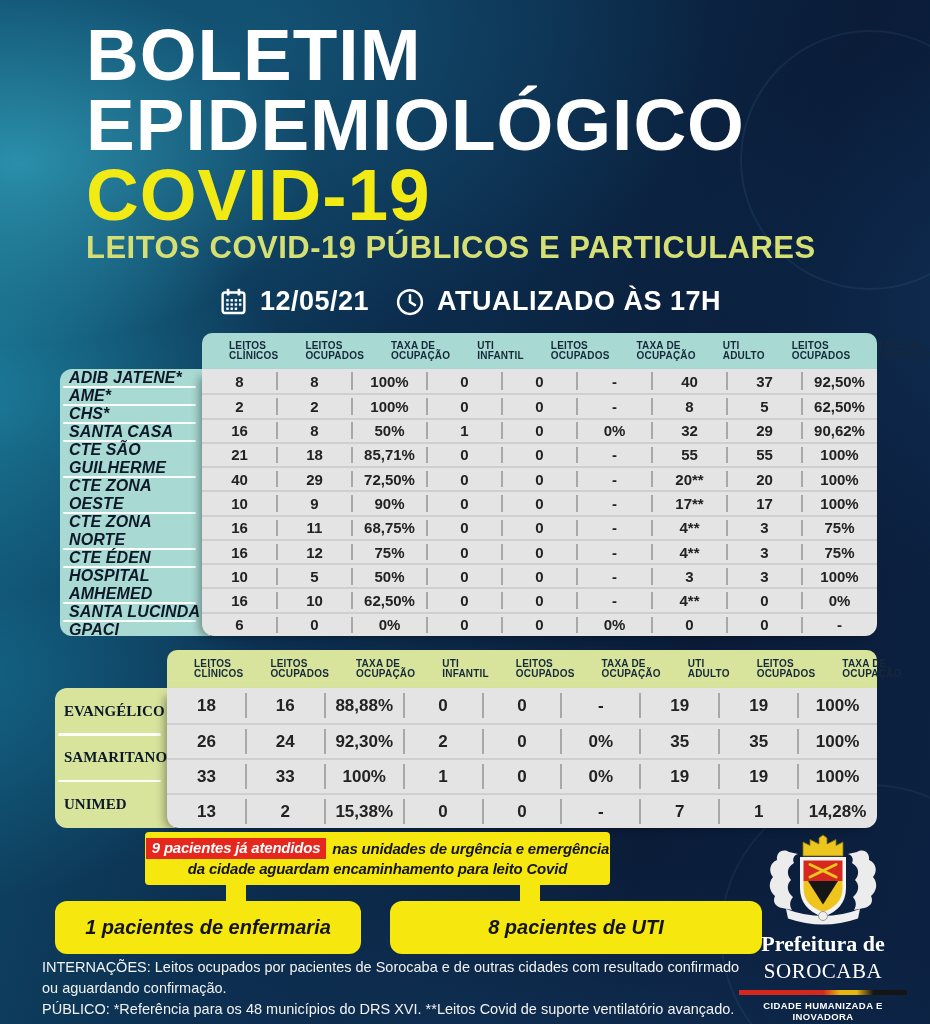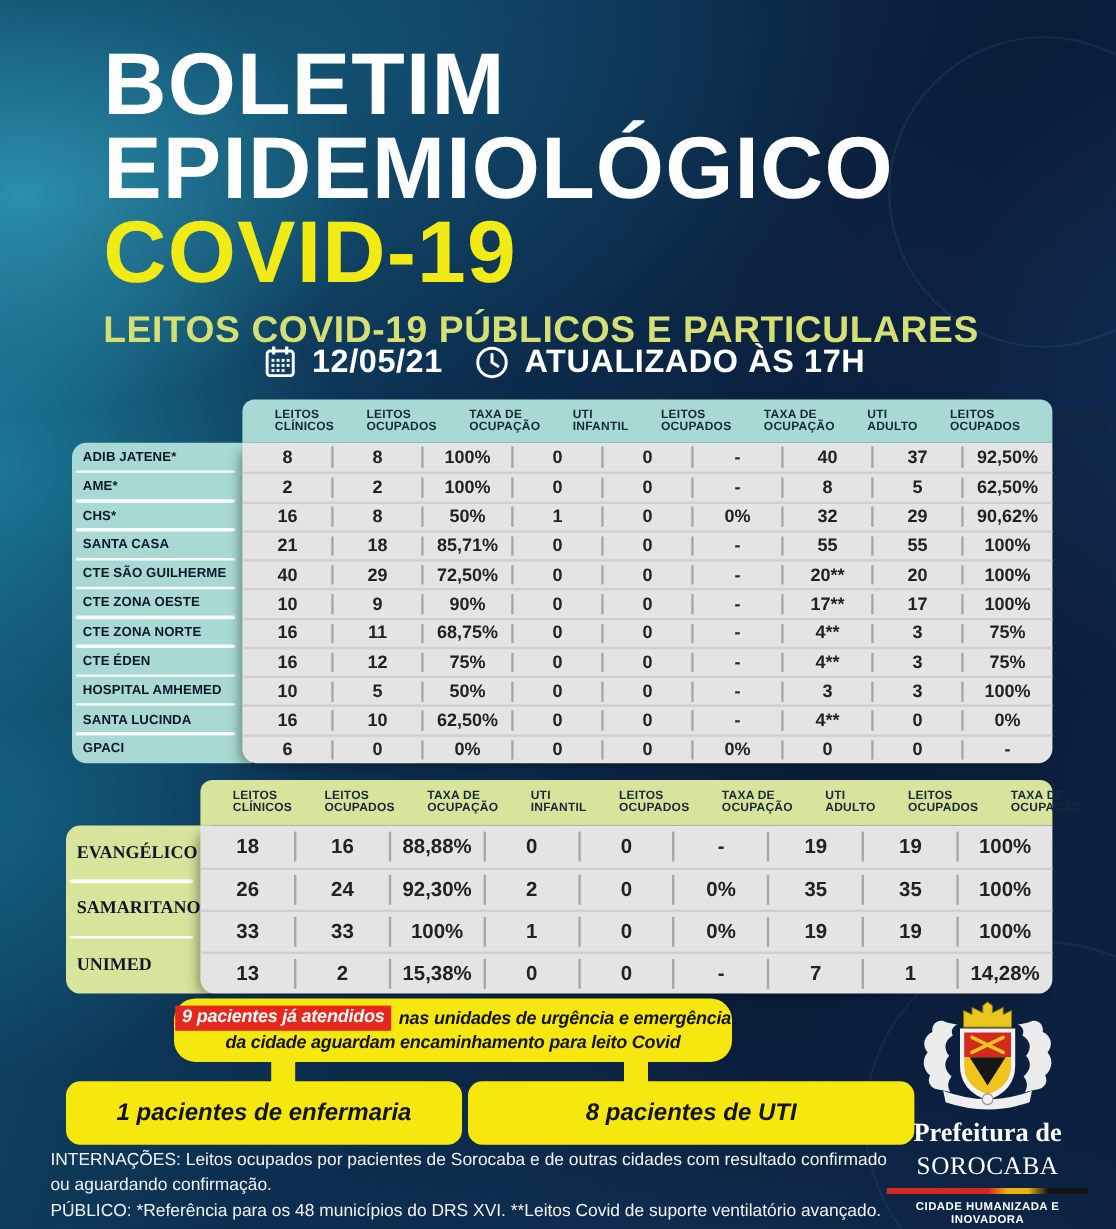--- a/index.html
+++ b/index.html
@@ -15,24 +15,24 @@
       radial-gradient(500px 400px at 108% 30%, rgba(22,70,120,.35), transparent 70%),
       radial-gradient(600px 300px at 60% 104%, rgba(25,80,130,.35), transparent 70%),
       linear-gradient(105deg, #10506e 0%, #0c2d4e 40%, #0a1c38 72%, #0c2142 100%);
   }
   .ring { position:absolute; border-radius:50%; border:2px solid rgba(130,200,225,.08); }
   .ring.r1 { width:260px; height:260px; right:-70px; top:30px; }
   .ring.r2 { width:170px; height:170px; right:110px; top:430px; border-color:rgba(130,200,225,.06); }
   .ring.r3 { width:300px; height:300px; right:-90px; bottom:-60px; border-color:rgba(130,200,225,.07); }
 
   
-  .title { position:absolute; left:86px; top:36px; }
+  .title { position:absolute; left:86px; top:20px; }
   .t-line { font-weight:bold; font-size:73px; line-height:70px; color:#ffffff; letter-spacing:1px; }
   .t-covid { color:#f2ea14; }
-  .subtitle { margin-top:11px; font-size:31px; font-weight:bold; color:#d5df74; letter-spacing:.5px; }
+  .subtitle { font-size:31px; font-weight:bold; color:#d5df74; letter-spacing:.5px; }
 
   .daterow { position:absolute; left:85px; top:286px; width:770px; display:flex; align-items:center;
              justify-content:center; gap:12px; color:#fff; font-weight:bold; font-size:27px; letter-spacing:.5px; }
   .daterow .ico { flex:0 0 auto; display:block; }
   .daterow .updated { margin-left:14px; display:flex; align-items:center; gap:12px; }
 
   
   .htable { position:absolute; }
   #public-table  { left:60px; top:333px; width:817px; height:303px; }
   #private-table { left:55px; top:650px; width:822px; height:178px; }
@@ -43,50 +43,50 @@
   #private-table .band { left:112px; height:38px; }
   .band-cell { text-align:left; font-size:10px; line-height:10.5px; font-weight:bold;
                color:#16293b; white-space:pre-line; letter-spacing:.2px;padding-left:27px; }
 
   .labels { position:absolute; left:0; bottom:0; display:grid; grid-auto-rows:1fr;
             border-radius:12px 0 0 12px; }
   #public-table  .labels { top:36px; width:150px; }
   #private-table .labels { top:38px; width:120px; }
   .label-cell { position:relative; display:flex; align-items:center; padding-left:9px;
                 font-weight:bold; color:#0d1829; }
-  #public-table  .label-cell { font-size:11px; letter-spacing:.1px; }
+  #public-table  .label-cell { font-size:16px; letter-spacing:.1px;font-style:italic; }
   #private-table .label-cell { font-size:15px; }
   .label-cell:not(:last-child)::after { content:""; position:absolute; bottom:-1px; left:3px; right:14px;
                 height:2.5px; background:rgba(255,255,255,.95); border-radius:2px; }
 
   .panel { position:absolute; right:0; bottom:0; background:#e4e4e4; border-radius:0 0 12px 12px;
            display:grid; grid-template-columns:repeat(9,1fr); grid-auto-rows:1fr;
            box-shadow:-6px 4px 10px -4px rgba(0,0,0,.4); }
   #public-table  .panel { left:142px; top:36px; }
   #private-table .panel { left:112px; top:38px; }
   .cell { position:relative; display:flex; align-items:center; justify-content:center;
           font-weight:bold; color:#222; }
   #public-table  .cell { font-size:15px; }
   #private-table .cell { font-size:17px; }
   .cell.bt { border-top:2px solid #cfcfcf; }
   .cell.bl::before { content:""; position:absolute; left:-1px; top:13%; bottom:13%; width:2px; background:#a8a8a8; }
 
   
   .banner { position:absolute; left:145px; top:832px; width:465px; height:53px; background:#f6e80e;
-            border-radius:18px; display:flex; flex-direction:column; align-items:center; justify-content:center;
+            border-radius:4px; display:flex; flex-direction:column; align-items:center; justify-content:center;
             font-style:italic; font-weight:bold; color:#141414; font-size:15px; line-height:20px; letter-spacing:-.2px; }
   .banner .row1 { display:flex; align-items:center; gap:6px; white-space:nowrap; }
   .hl { background:#e6271d; color:#fff; padding:0 6px 1px; font-style:italic; }
   .stem { position:absolute; width:20px; height:26px; background:#f6e80e; }
   .stem.s-left  { left:226px; top:879px; }
   .stem.s-right { left:520px; top:879px; }
   .ybox { position:absolute; top:901px; height:53px; background:#f6e80e; border-radius:12px;
           display:flex; align-items:center; justify-content:center; font-style:italic; font-weight:bold;
           font-size:20px; color:#141414; }
-  .ybox.b-left  { left:55px;  width:330px; }
+  .ybox.b-left  { left:55px;  width:306px; }
   .ybox.b-right { left:390px; width:372px; }
 
   
   .notes { position:absolute; left:42px; top:957px; width:700px; color:#f2f2f2;
            font-size:14.5px; line-height:21px; }
   .notes p { margin:0; white-space:pre-line; }
 
   
   .logo { position:absolute; left:733px; top:830px; width:180px; text-align:center; color:#fff; }
   .crest { display:block; margin:0 auto; }

